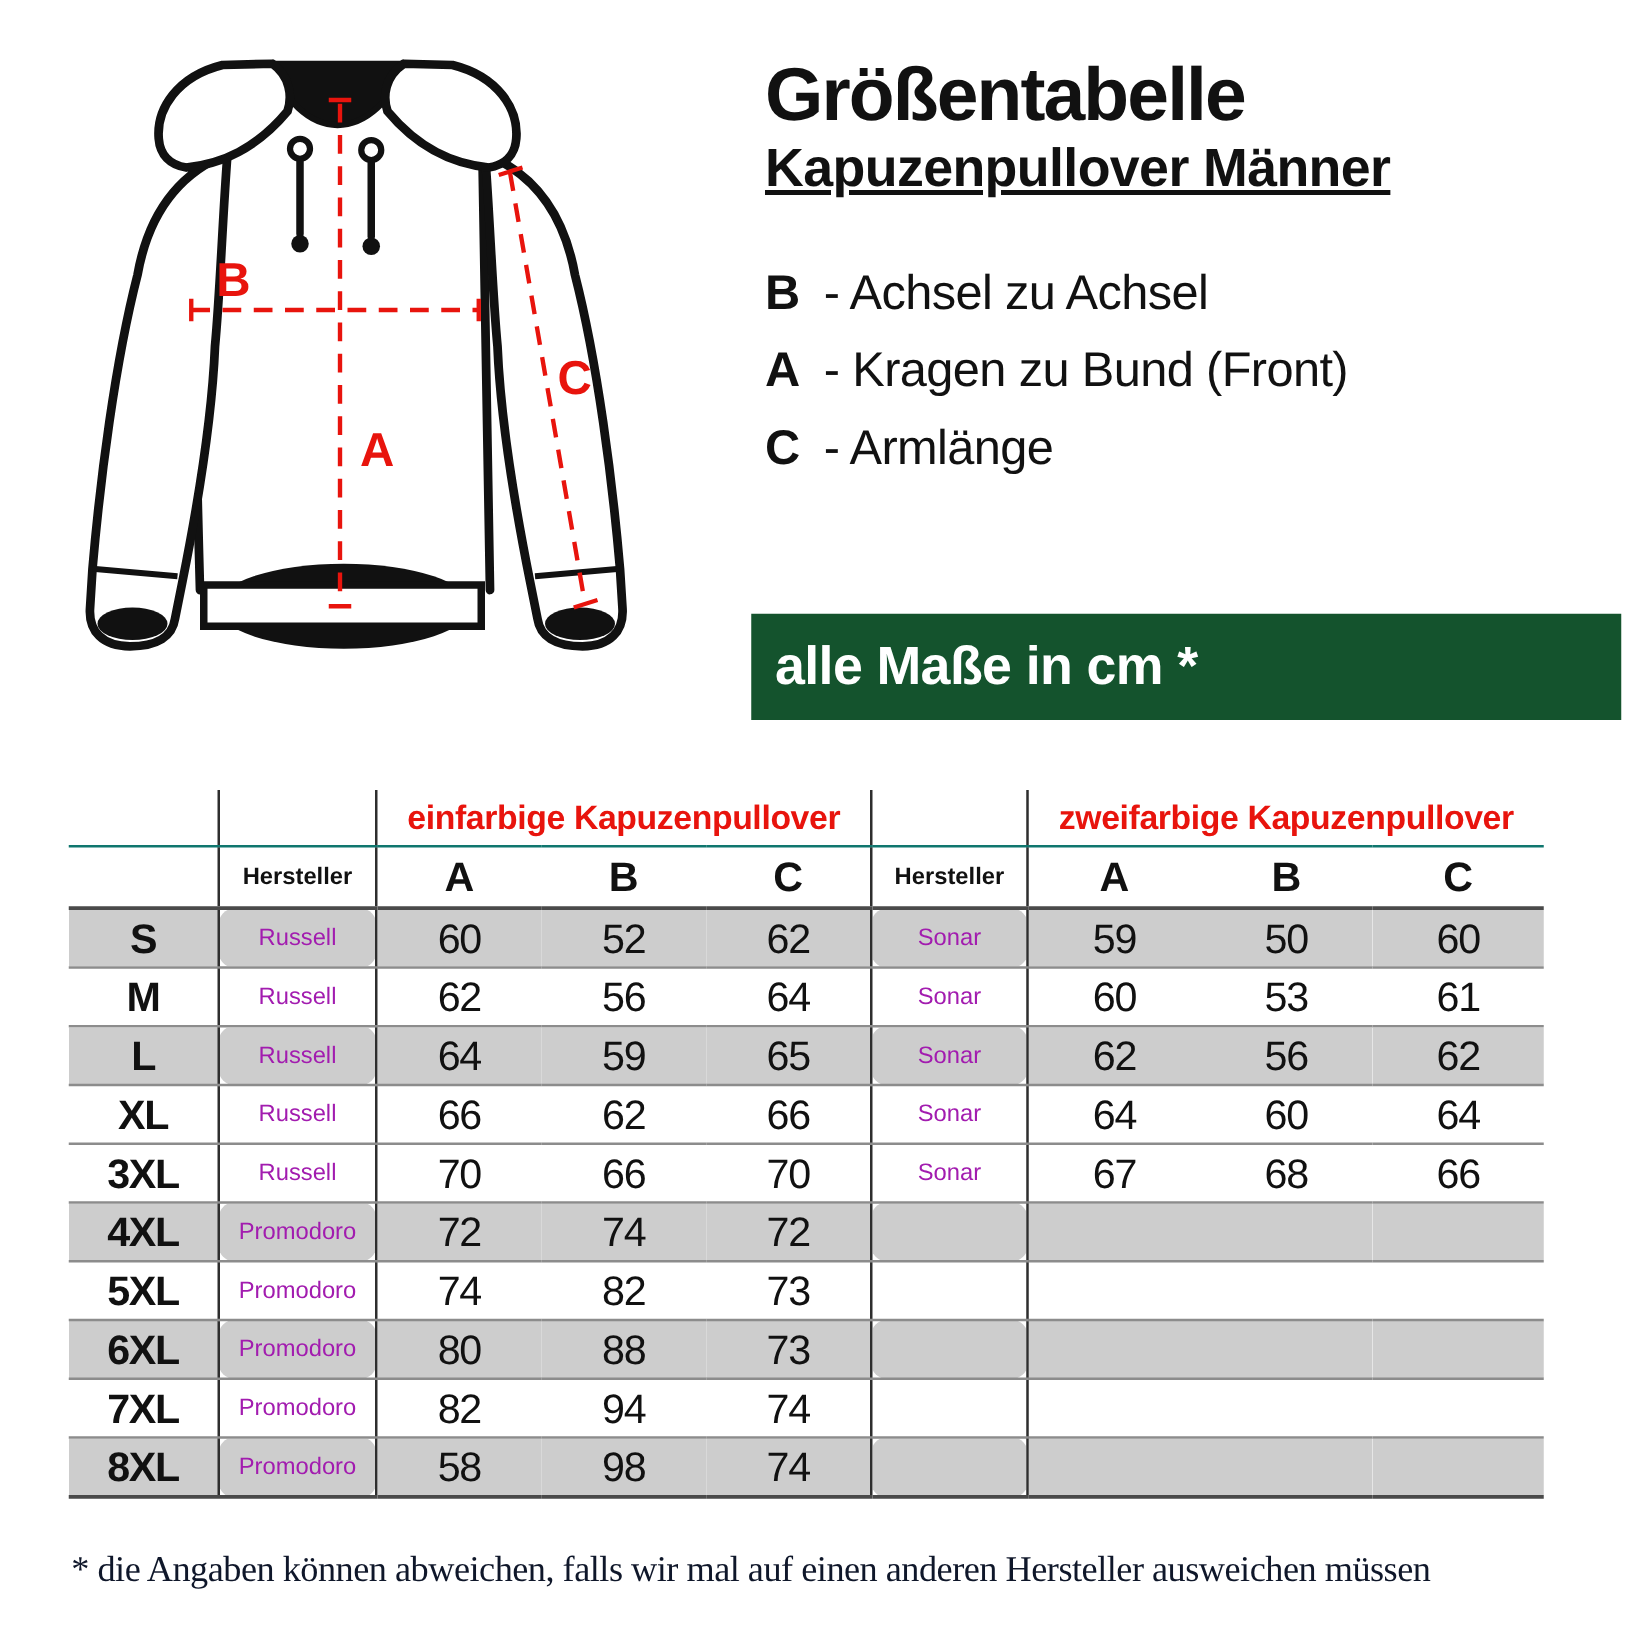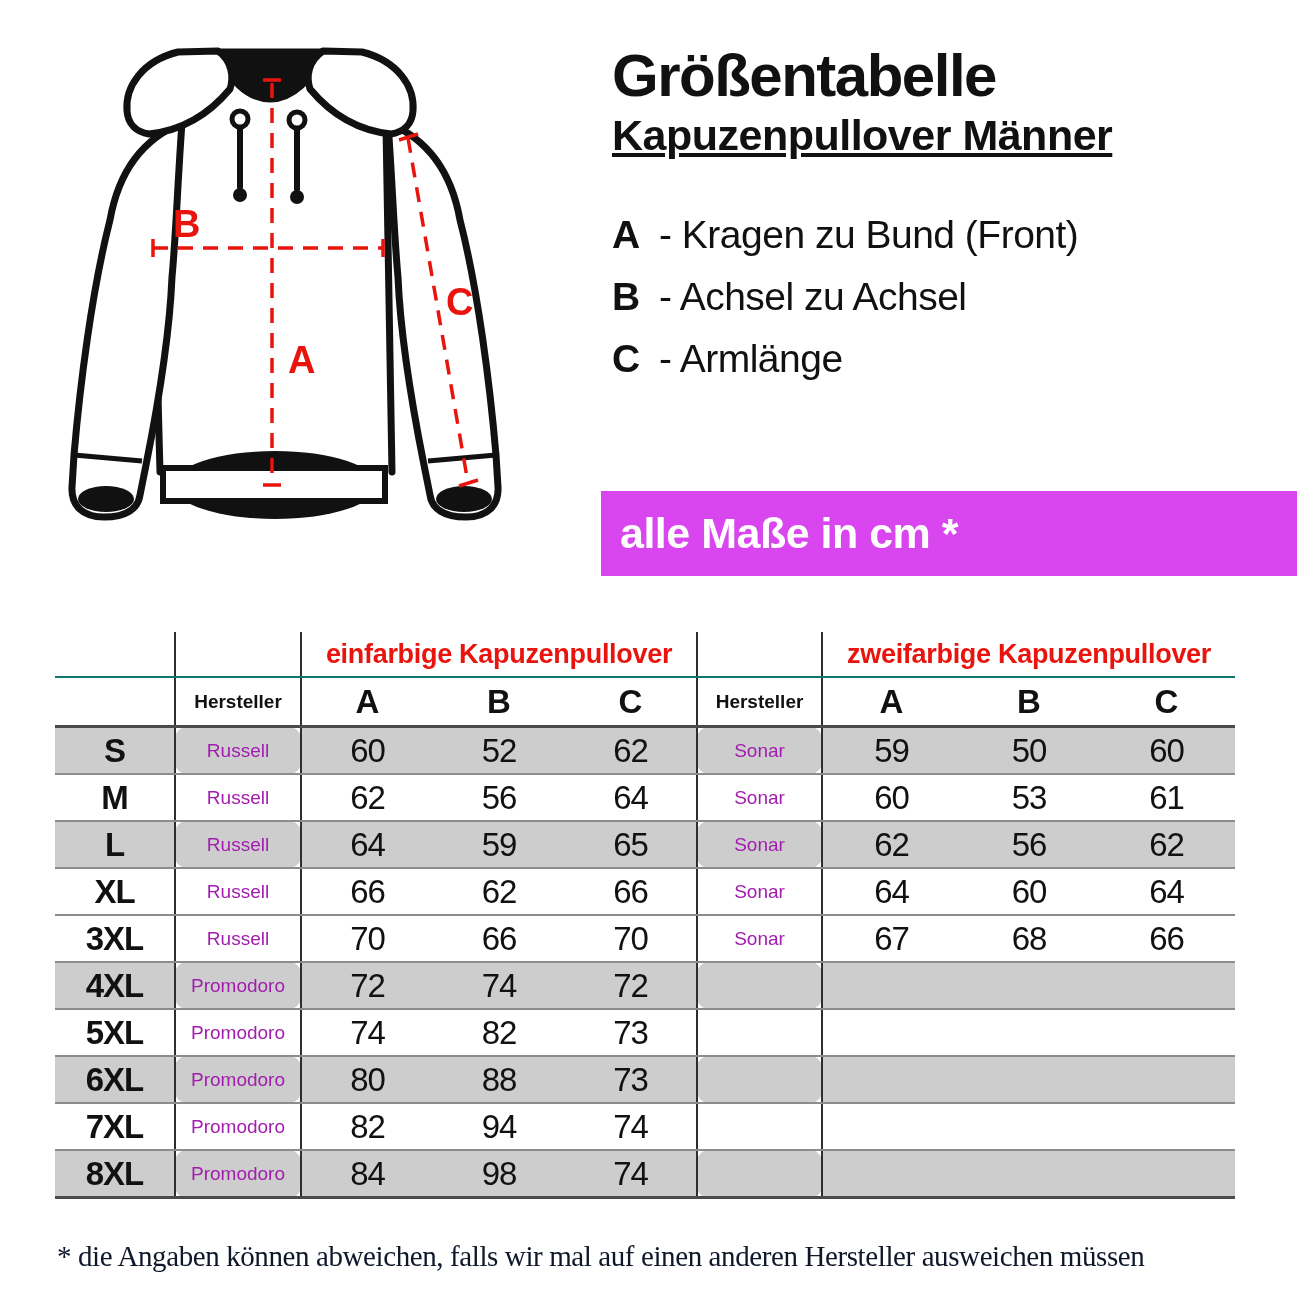--- a/index.html
+++ b/index.html
@@ -9,21 +9,21 @@
   }
   
   .title-block{position:absolute;left:612px;top:44px;}
   .main-title{font-size:60px;font-weight:bold;letter-spacing:-1.5px;line-height:1.05;margin:0;}
   .sub-title{font-size:43px;font-weight:bold;letter-spacing:-0.5px;margin-top:4px;text-decoration:underline;}
   .legend{margin-top:44px;}
   .legend-row{font-size:39px;line-height:62px;letter-spacing:-0.5px;}
   .legend-key{display:inline-block;min-width:47px;font-weight:bold;}
   
   .banner{
-    position:absolute;left:601px;top:491px;width:696px;height:85px;background:#d946ef;
+    position:absolute;left:601px;top:491px;width:696px;height:85px;background:#14532d;
     display:flex;align-items:center;
   }
   .banner-text{color:#ffffff;font-size:43px;font-weight:bold;padding-left:19px;letter-spacing:-0.5px;}
   
   .diagram{position:absolute;left:30px;top:25px;}
   
   .size-table{
     position:absolute;left:55px;top:632px;width:1180px;
     border-collapse:collapse;table-layout:fixed;
   }
@@ -104,24 +104,24 @@
   <text x="143" y="212" font-family="Liberation Sans, sans-serif" font-size="38" font-weight="bold" fill="#e8140d">B</text>
   <text x="258" y="348" font-family="Liberation Sans, sans-serif" font-size="38" font-weight="bold" fill="#e8140d">A</text>
   <text x="416" y="290" font-family="Liberation Sans, sans-serif" font-size="38" font-weight="bold" fill="#e8140d">C</text>
 </svg>
 
 <div class="title-block">
   <div class="main-title">Größentabelle</div>
   <div class="sub-title">Kapuzenpullover Männer</div>
   <div class="legend">
     <div class="legend-row">
-      <span class="legend-key">A</span><span>- Kragen zu Bund (Front)</span>
+      <span class="legend-key">B</span><span>- Achsel zu Achsel</span>
     </div>
     <div class="legend-row">
-      <span class="legend-key">B</span><span>- Achsel zu Achsel</span>
+      <span class="legend-key">A</span><span>- Kragen zu Bund (Front)</span>
     </div>
     <div class="legend-row">
       <span class="legend-key">C</span><span>-  Armlänge</span>
     </div>
   </div>
 </div>
 
 <div class="banner">
   <span class="banner-text">alle Maße in cm *</span>
 </div>
@@ -252,21 +252,21 @@
     <td class="cell-num">94</td>
     <td class="cell-num">74</td>
     <td class="cell-maker"></td>
     <td class="cell-num"></td>
     <td class="cell-num"></td>
     <td class="cell-num"></td>
   </tr>
   <tr class="data-row band last">
     <td class="cell-size">8XL</td>
     <td class="cell-maker">Promodoro</td>
-    <td class="cell-num">84</td>
+    <td class="cell-num">58</td>
     <td class="cell-num">98</td>
     <td class="cell-num">74</td>
     <td class="cell-maker"></td>
     <td class="cell-num"></td>
     <td class="cell-num"></td>
     <td class="cell-num"></td>
   </tr>
 </tbody>
   </table>
 

